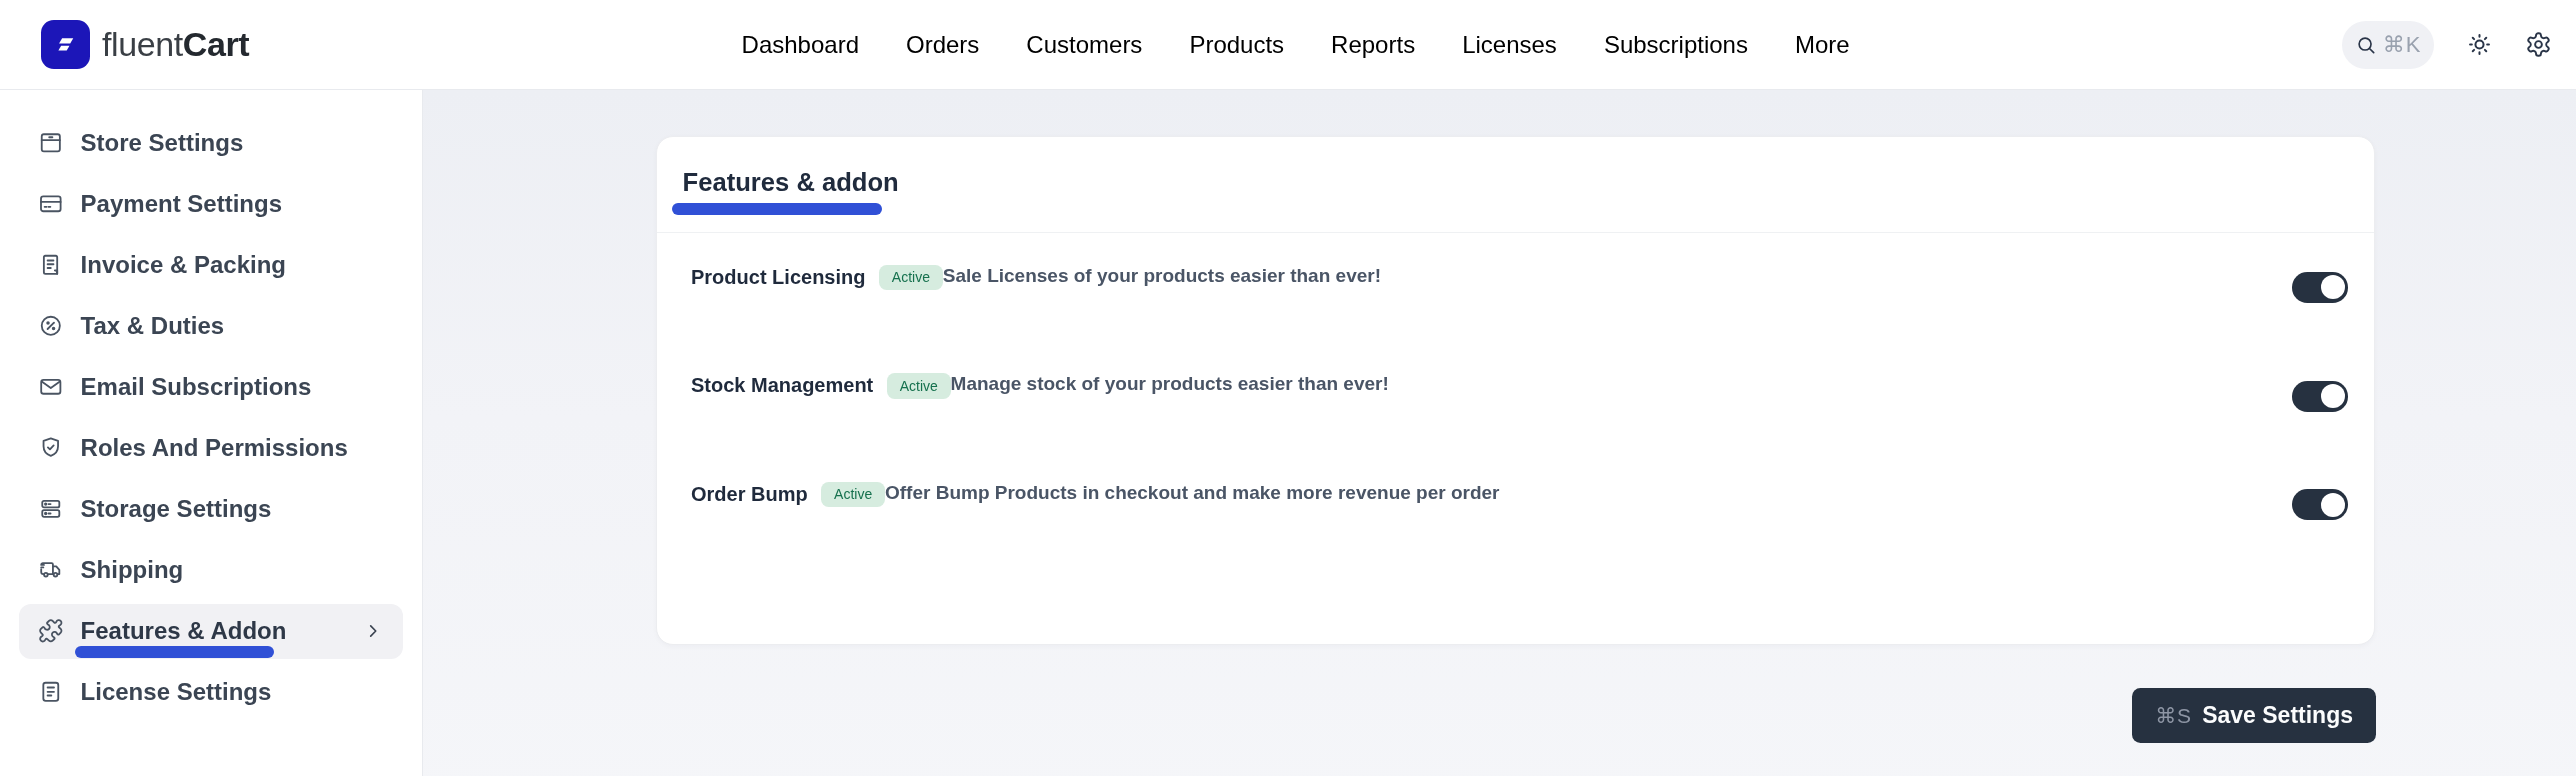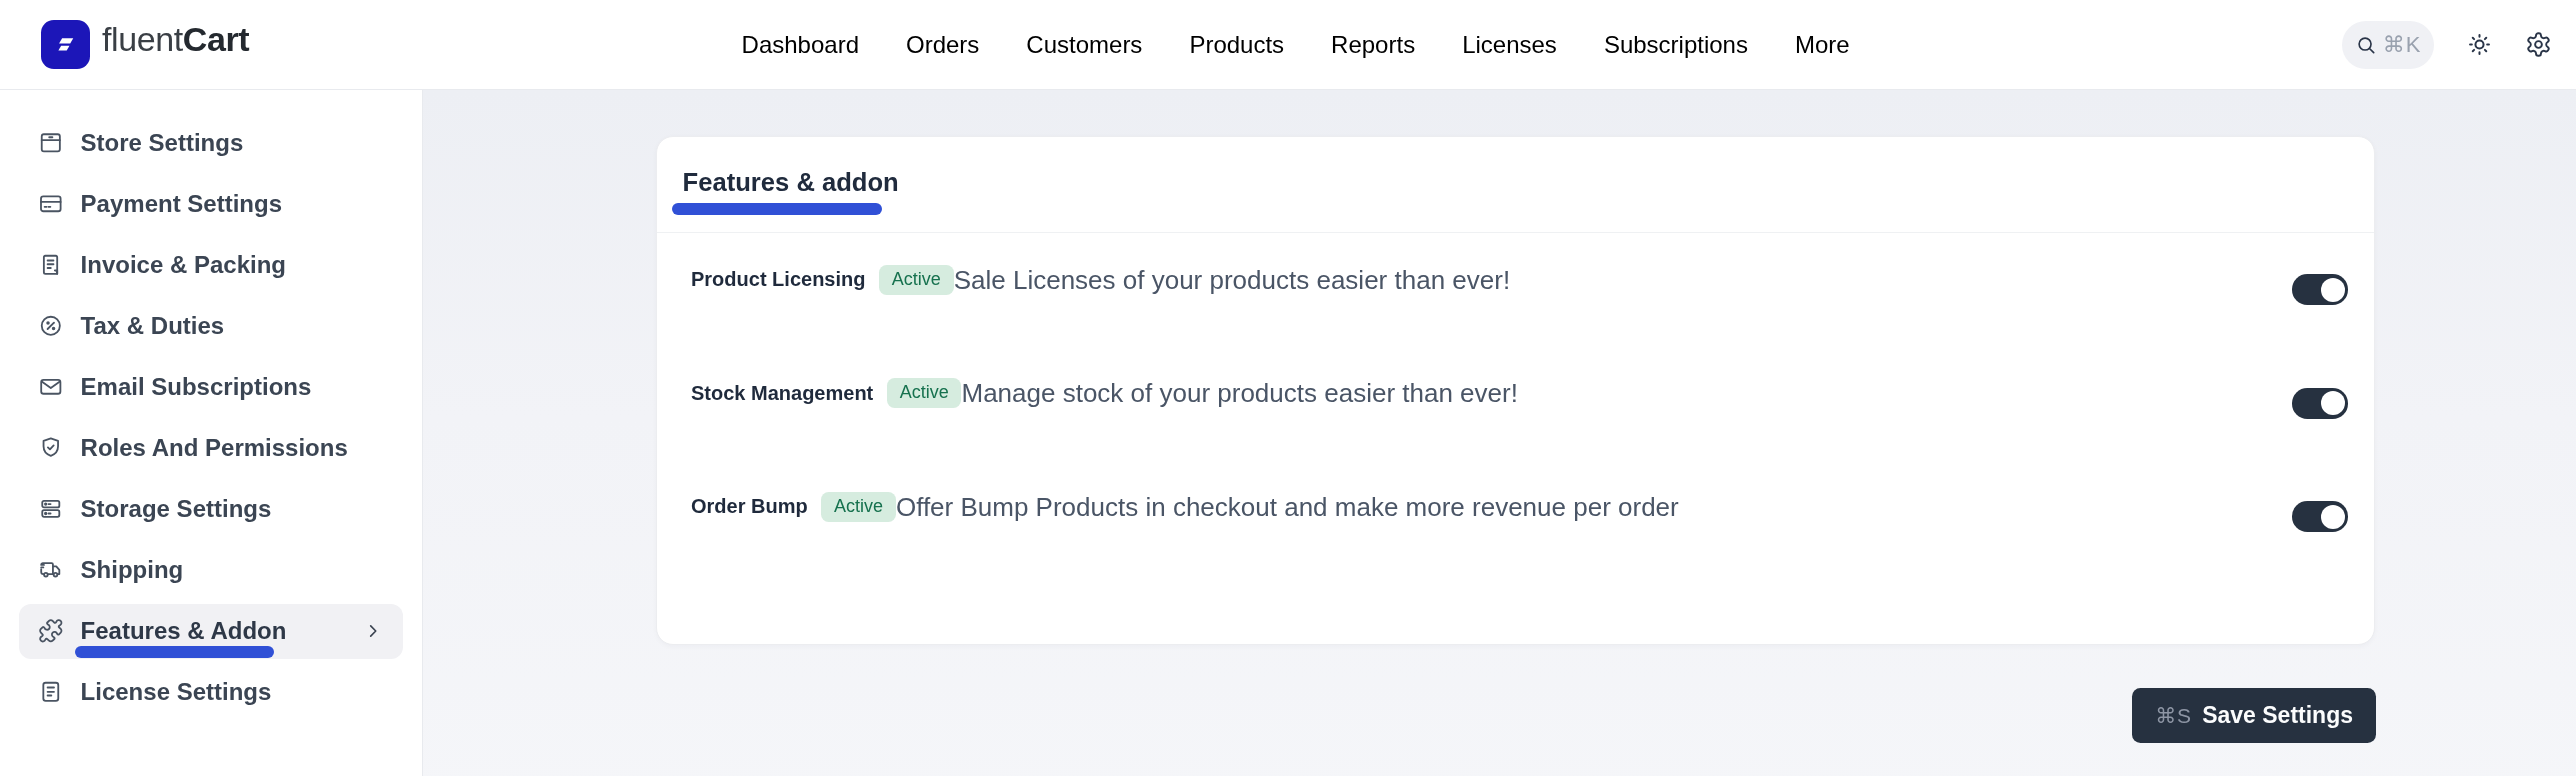--- a/index.html
+++ b/index.html
@@ -8,21 +8,21 @@
     font-family:"Liberation Sans","DejaVu Sans",sans-serif;
     background:#ffffff; color:#27334a;
   }
   svg { display:block; }
 
   
   .topbar {
     height:90px; background:#ffffff; border-bottom:1.7px solid #e8eaee;
     display:flex; align-items:center; padding:0 24px 0 41px;
   }
-  .brand { display:flex; }
+  .brand { display:flex; align-items:center; }
   .logo-mark {
     width:49px; height:49px; border-radius:12.8px; background:#1c16b8;
     display:flex; align-items:center; justify-content:center;
   }
   .brand-name { margin-left:12px; font-size:34px; letter-spacing:-0.4px; white-space:nowrap; }
   .brand-name .light { font-weight:400; color:#3a3f45; }
   .brand-name .bold  { font-weight:700; color:#24292f; }
 
   .main-nav { flex:1; display:flex; justify-content:center; align-items:center; gap:47px; }
   .nav-link {
@@ -73,24 +73,24 @@
   .page-title { font-size:25.6px; font-weight:600; color:#202b3d; display:inline-block; }
   .title-underline {
     width:210px; height:12px; border-radius:6px; background:#3050d6; margin:6px 0 0 -10.2px;
   }
 
   .feature-row { display:flex; align-items:center; padding:31.5px 25.6px 31.5px 34px; }
   .feature-info { display:flex; flex-direction:row; }
   .feature-title-row { display:flex; align-items:center; gap:13.6px; margin-bottom:20.4px; }
   .feature-name { font-size:20px; font-weight:700; color:#1f2a3c; }
   .badge {
-    font-size:18px; font-weight:500; color:#16714e; background:#d6ecdf;
+    font-size:14px; font-weight:500; color:#16714e; background:#d6ecdf;
     padding:4.3px 12.8px; border-radius:7.7px; line-height:1.2;
   }
-  .feature-desc { font-size:26px; font-weight:400; color:#4a5566; }
+  .feature-desc { font-size:19px; font-weight:700; color:#4a5566; }
 
   .toggle {
     margin-left:auto; width:56px; height:31px; border-radius:15.3px;
     background:#c9ced6; position:relative; cursor:pointer; flex-shrink:0;
   }
   .toggle.on { background:#263140; }
   .toggle .knob {
     position:absolute; top:3.4px; left:3.4px; width:24px; height:24px;
     border-radius:50%; background:#ffffff; transition:left .15s;
   }

